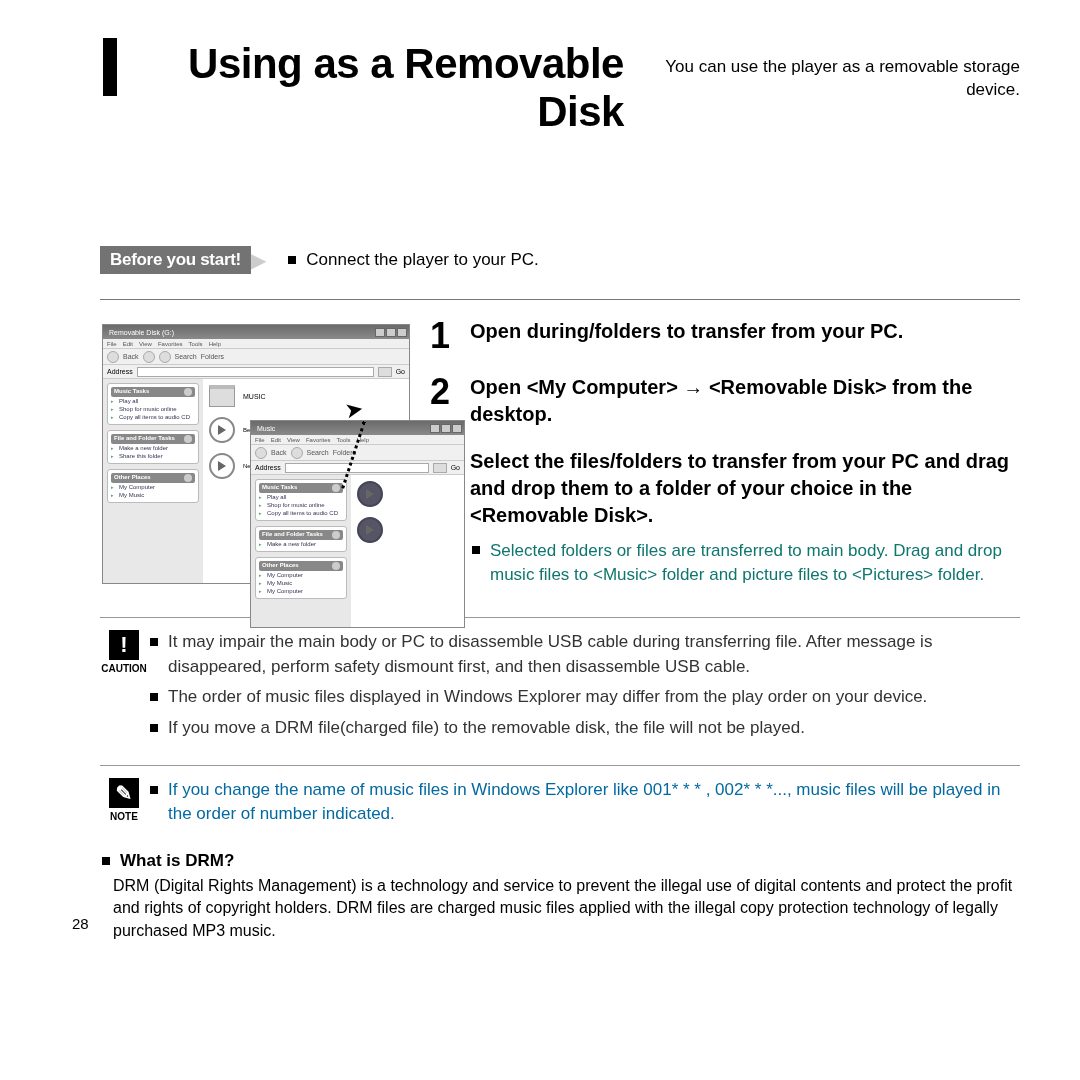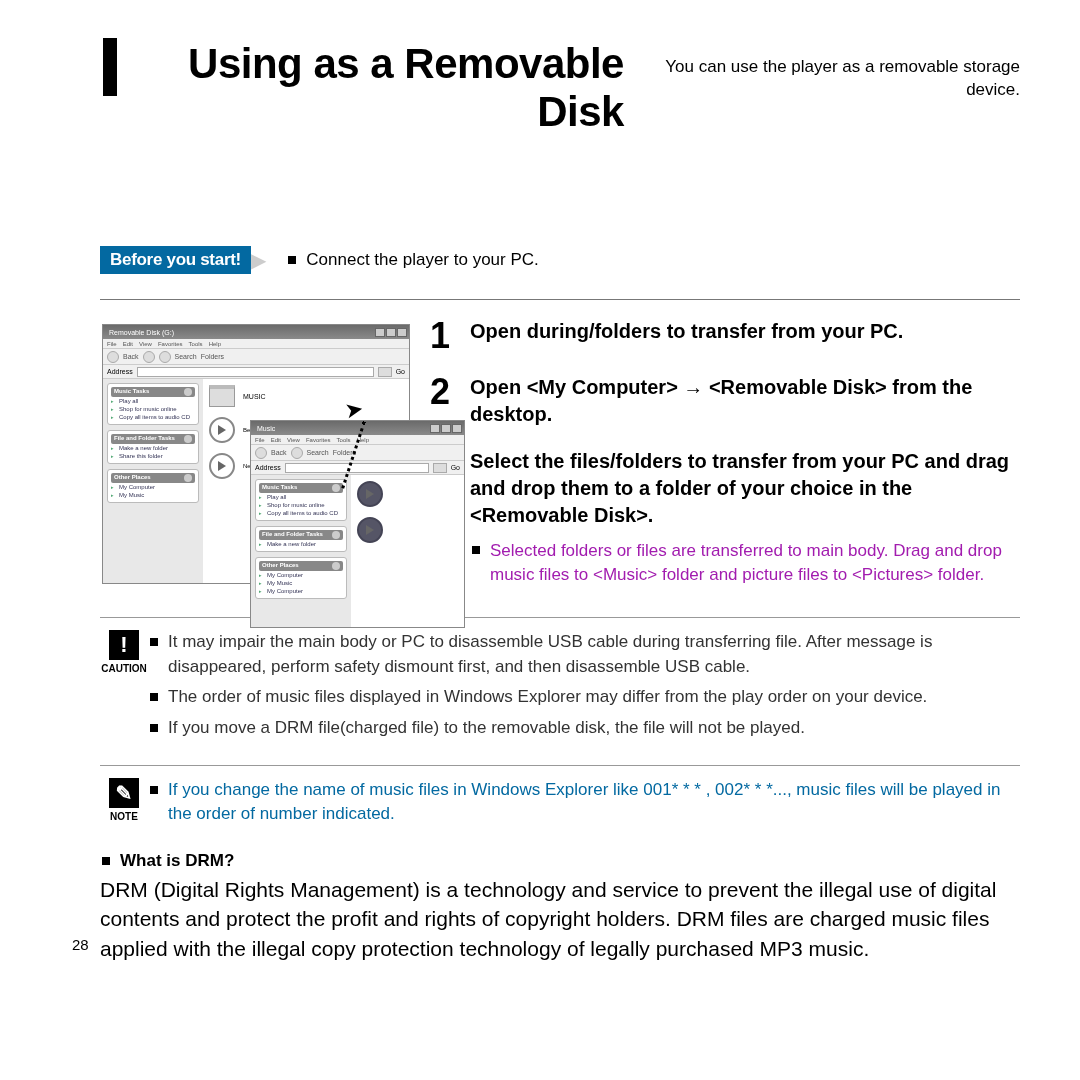--- a/index.html
+++ b/index.html
@@ -3,21 +3,21 @@
 <meta charset="utf-8">
 <style>
   * { margin:0; padding:0; box-sizing:border-box; }
   body { width:1080px; height:1080px; background:#fff; font-family:Arial,Helvetica,sans-serif; color:#000; position:relative; }
   .page { padding:40px 60px 30px 100px; position:relative; }
   .tab-marker { position:absolute; left:103px; top:38px; width:14px; height:58px; background:#000; }
   .title-row { display:flex; align-items:baseline; margin-left:28px;text-align:right; }
   .main-title { font-size:42px; font-weight:bold; letter-spacing:-0.5px; }
   .title-sub { font-size:17px; line-height:1.35; margin-left:12px; color:#000000; position:relative; top:-6px; }
   .before-row { display:flex; align-items:center; margin-top:110px; }
-  .before-badge { background:#0369a1; color:#fff; font-weight:bold; font-size:17px; padding:4px 10px; letter-spacing:-0.3px; }
+  .before-badge { background:#737373; color:#fff; font-weight:bold; font-size:17px; padding:4px 10px; letter-spacing:-0.3px; }
   .chevron { margin-left:0; color:#ccc; font-size:20px; line-height:1; }
   .before-bullet { width:8px; height:8px; background:#000; display:inline-block; margin:0 10px 0 22px; }
   .before-text { font-size:17px; }
   .hr { border-top:1px solid #777; margin-top:25px; }
   .midrow { display:flex; margin-top:18px; }
   
   .shot { width:320px; height:285px; position:relative; margin-top:4px; }
   .win { position:absolute; background:#fff; border:1px solid #888; }
   .win1 { left:2px; top:2px; width:308px; height:260px; }
   .win2 { left:150px; top:98px; width:215px; height:208px; background:#f4f4f4; }
@@ -43,36 +43,36 @@
   .folder { width:26px; height:22px; background:#ddd; border:1px solid #999; border-top:4px solid #bbb; }
   .playbtn { width:26px;height:26px;border-radius:50%;border:2px solid #888;display:flex;align-items:center;justify-content:center; }
   .playbtn::before { content:""; border-style:solid; border-width:5px 0 5px 8px; border-color:transparent transparent transparent #666; }
   .cursor { position:absolute; left:245px; top:75px; font-size:22px; color:#000; transform:rotate(-10deg); }
   .dots { position:absolute; left:252px; top:98px; width:2px; height:70px; border-left:3px dotted #000; transform:rotate(18deg); }
   
   .steps { flex:1; margin-left:10px; }
   .step { display:flex; margin-bottom:20px; }
   .num { font-size:36px; font-weight:bold; line-height:1; margin-right:14px; min-width:26px; }
   .step-text { font-size:20px; font-weight:bold; line-height:1.35; }
-  .step-sub { font-size:17px; font-weight:normal; padding-left:20px; position:relative; color:#a21caf; margin-top:10px; line-height:1.4; }
+  .step-sub { font-size:17px; font-weight:normal; padding-left:20px; position:relative; color:#0f766e; margin-top:10px; line-height:1.4; }
   .step-sub::before { content:""; width:8px;height:8px;background:#000;position:absolute;left:2px;top:7px; }
   .hr2 { border-top:1px solid #999; margin-top:10px; }
   
   .block { display:flex; margin-top:12px; }
   .blk-icon { width:48px; display:flex; flex-direction:column; align-items:center; font-size:10px; font-weight:bold; }
   .warn-box { width:30px;height:30px;background:#000;color:#fff;display:flex;align-items:center;justify-content:center;font-size:22px;font-weight:bold;margin-bottom:3px; }
   .note-box { width:30px;height:30px;background:#000;color:#fff;display:flex;align-items:center;justify-content:center;font-size:20px;margin-bottom:3px; }
   .blk-list { flex:1; font-size:17px; line-height:1.45; color:#333; }
   .blk-list li { list-style:none; position:relative; padding-left:20px; margin-bottom:6px; }
   .blk-list li::before { content:""; width:8px;height:8px;background:#000;position:absolute;left:2px;top:8px; }
   .note-indent { display:block; color:#0369a1; }
   .drm { margin-top:18px; }
   .drm-h { font-size:17px; font-weight:bold; position:relative; padding-left:20px; }
   .drm-h::before { content:""; width:8px;height:8px;background:#000;position:absolute;left:2px;top:6px; }
-  .drm-p { font-size:21px; line-height:1.4; margin-top:4px; }
+  .drm-p { font-size:16px; line-height:1.4; margin-top:4px;margin-left:13px; }
   .pagenum { position:absolute; left:72px; bottom:40px; font-size:15px; }
 </style>
 </head>
 <body>
 
 <div class="page">
   <div class="tab-marker"></div>
 
   <div class="title-row">
     <span class="main-title">Using as a Removable Disk</span>

